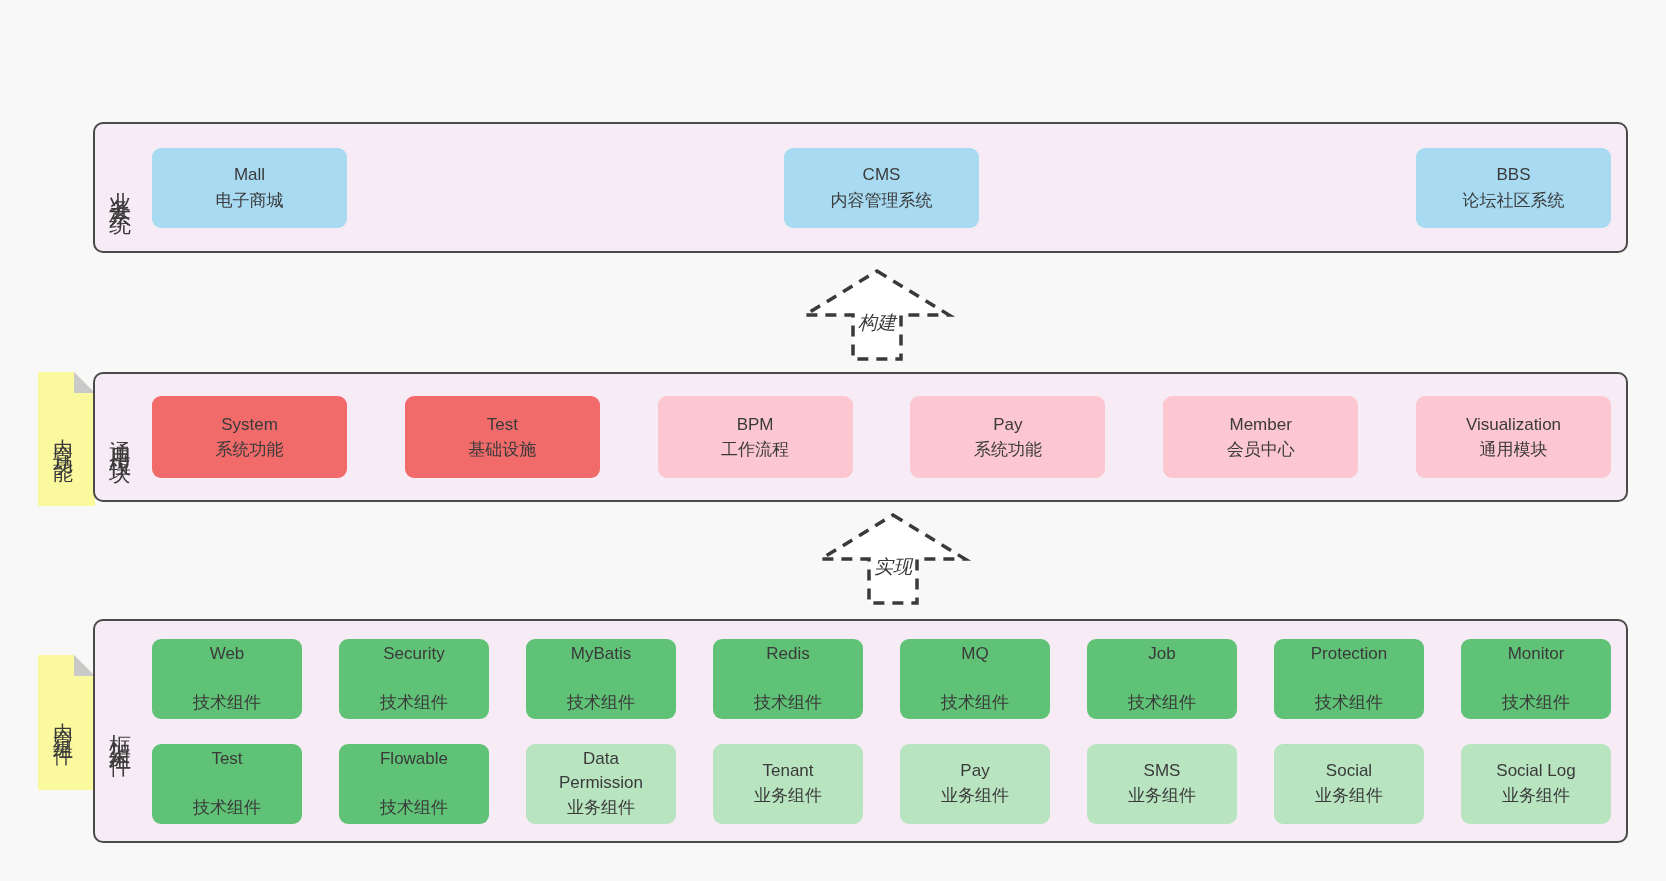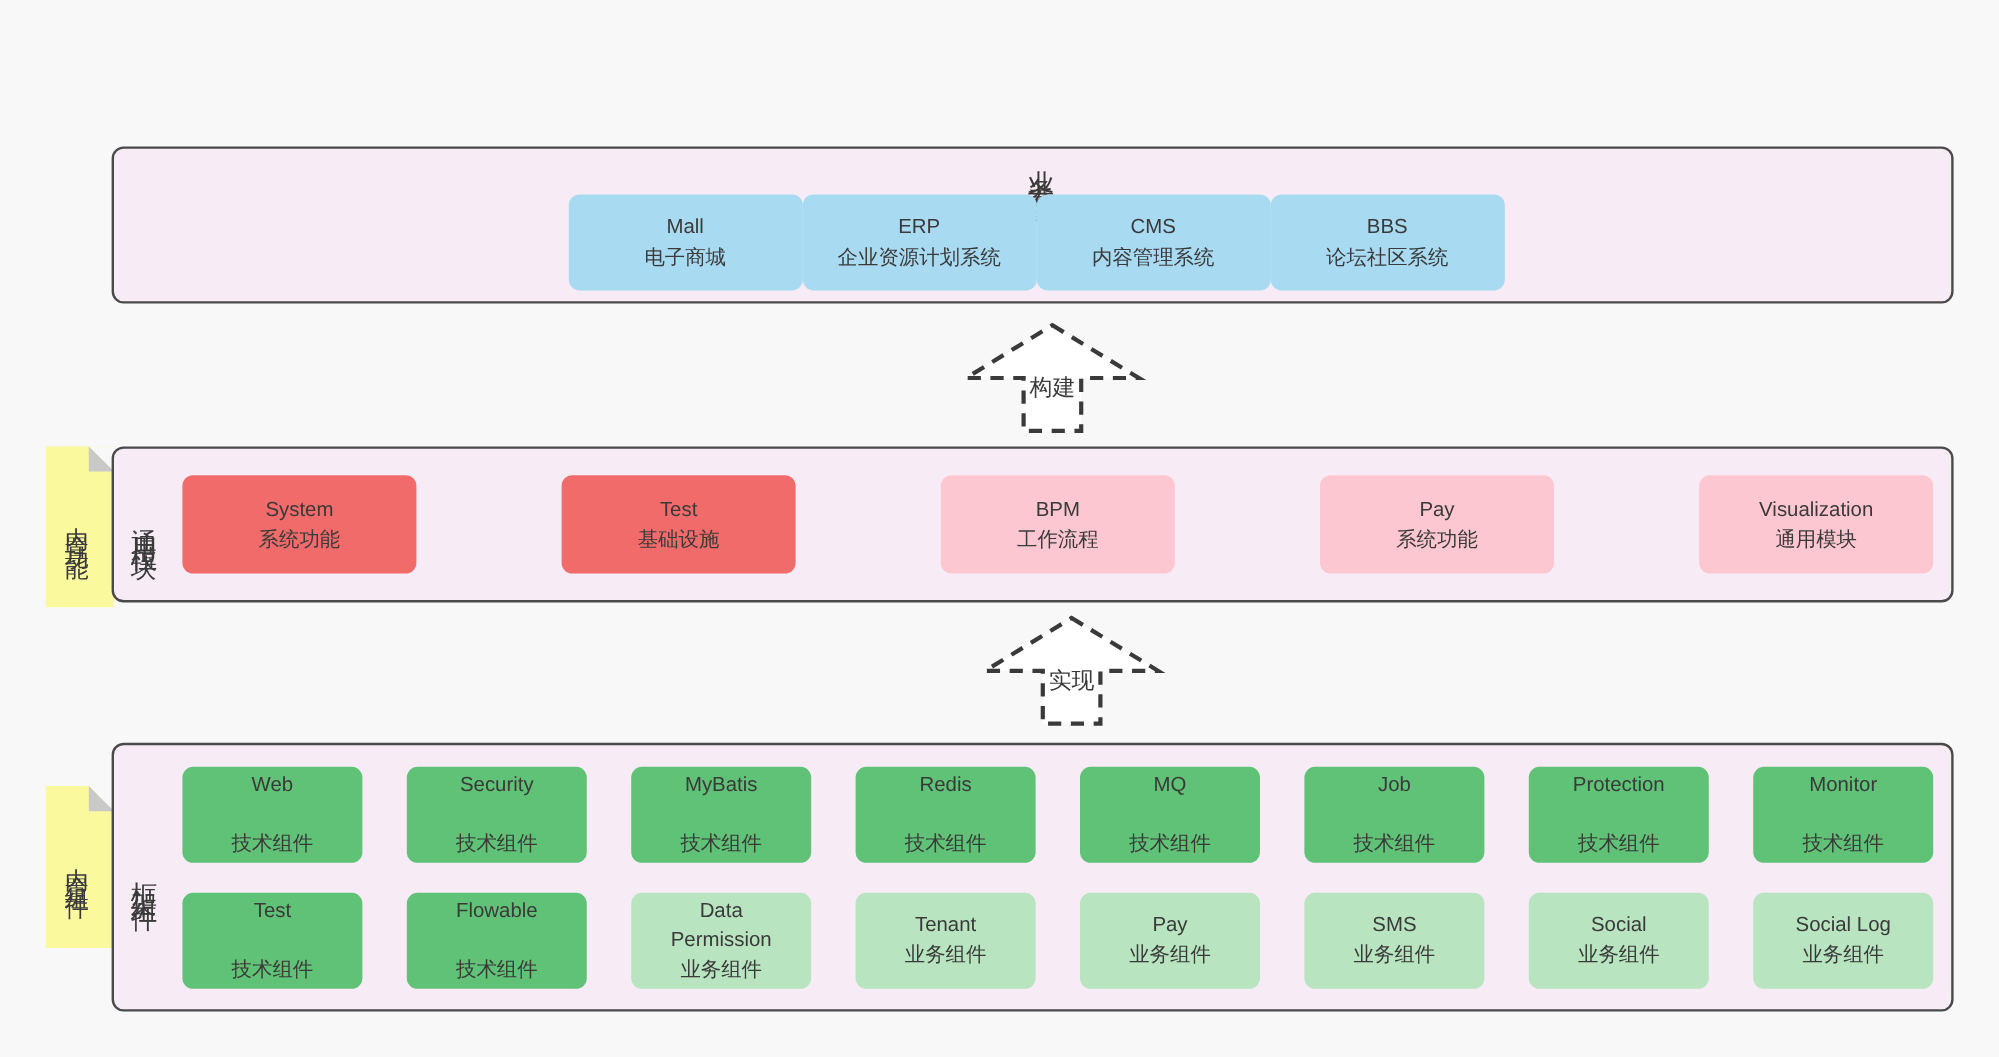--- a/index.html
+++ b/index.html
@@ -97,20 +97,21 @@
     line-height:1;
     color:var(--text,#3a3a3a);
     margin-left:-6px;
     white-space:nowrap;
   }
   
   .arrow{
     position:absolute;
     width:160px;height:94px;
     z-index:1;
+    font-style:italic;
   }
   .arrow svg{position:absolute;left:0;top:0;}
   .arrow-label{
     position:absolute;
     left:50%;top:42px;
     transform:translateX(-50%);
     background:var(--arrow-fill,#ffffff);
     padding:0 3px;
     font-size:19px;
     color:var(--text,#3a3a3a);
@@ -122,30 +123,26 @@
 
 <div id="canvas">
 
   <div class="tag" style="left:38px;top:372px;height:134px;">
     <span class="tag-text">内置功能</span>
   </div>
   <div class="tag" style="left:38px;top:655px;height:135px;">
     <span class="tag-text">内置组件</span>
   </div>
 
-  <div class="panel p-top" style="left:93px;top:122px;width:1535px;height:131px;flex-direction:column;">
+  <div class="panel p-top" style="left:93px;top:122px;width:1535px;height:131px;">
     <div class="side-label">业务系统</div>
     <div class="boxes">
         <div class="box blue">
           <div class="box-name">Mall</div>
           <div class="box-sub">电子商城</div>
-        </div>
-        <div class="box blue">
-          <div class="box-name">ERP</div>
-          <div class="box-sub">企业资源计划系统</div>
         </div>
         <div class="box blue">
           <div class="box-name">CMS</div>
           <div class="box-sub">内容管理系统</div>
         </div>
         <div class="box blue">
           <div class="box-name">BBS</div>
           <div class="box-sub">论坛社区系统</div>
         </div>
       </div>
@@ -171,20 +168,24 @@
         </div>
         <div class="box pink">
           <div class="box-name">BPM</div>
           <div class="box-sub">工作流程</div>
         </div>
         <div class="box pink">
           <div class="box-name">Pay</div>
           <div class="box-sub">系统功能</div>
         </div>
         <div class="box pink">
+          <div class="box-name">Member</div>
+          <div class="box-sub">会员中心</div>
+        </div>
+        <div class="box pink">
           <div class="box-name">Visualization</div>
           <div class="box-sub">通用模块</div>
         </div>
       </div>
   </div>
 
   <div class="arrow" style="left:813px;top:512px;">
     <svg width="160" height="94" viewBox="0 0 160 94">
       <polygon points="80,3 152,47 104,47 104,91 56,91 56,47 8,47" fill="var(--arrow-fill,#ffffff)" stroke="var(--arrow-stroke,#3a3a3a)" stroke-width="3.5" stroke-dasharray="11 8"></polygon>
     </svg>

